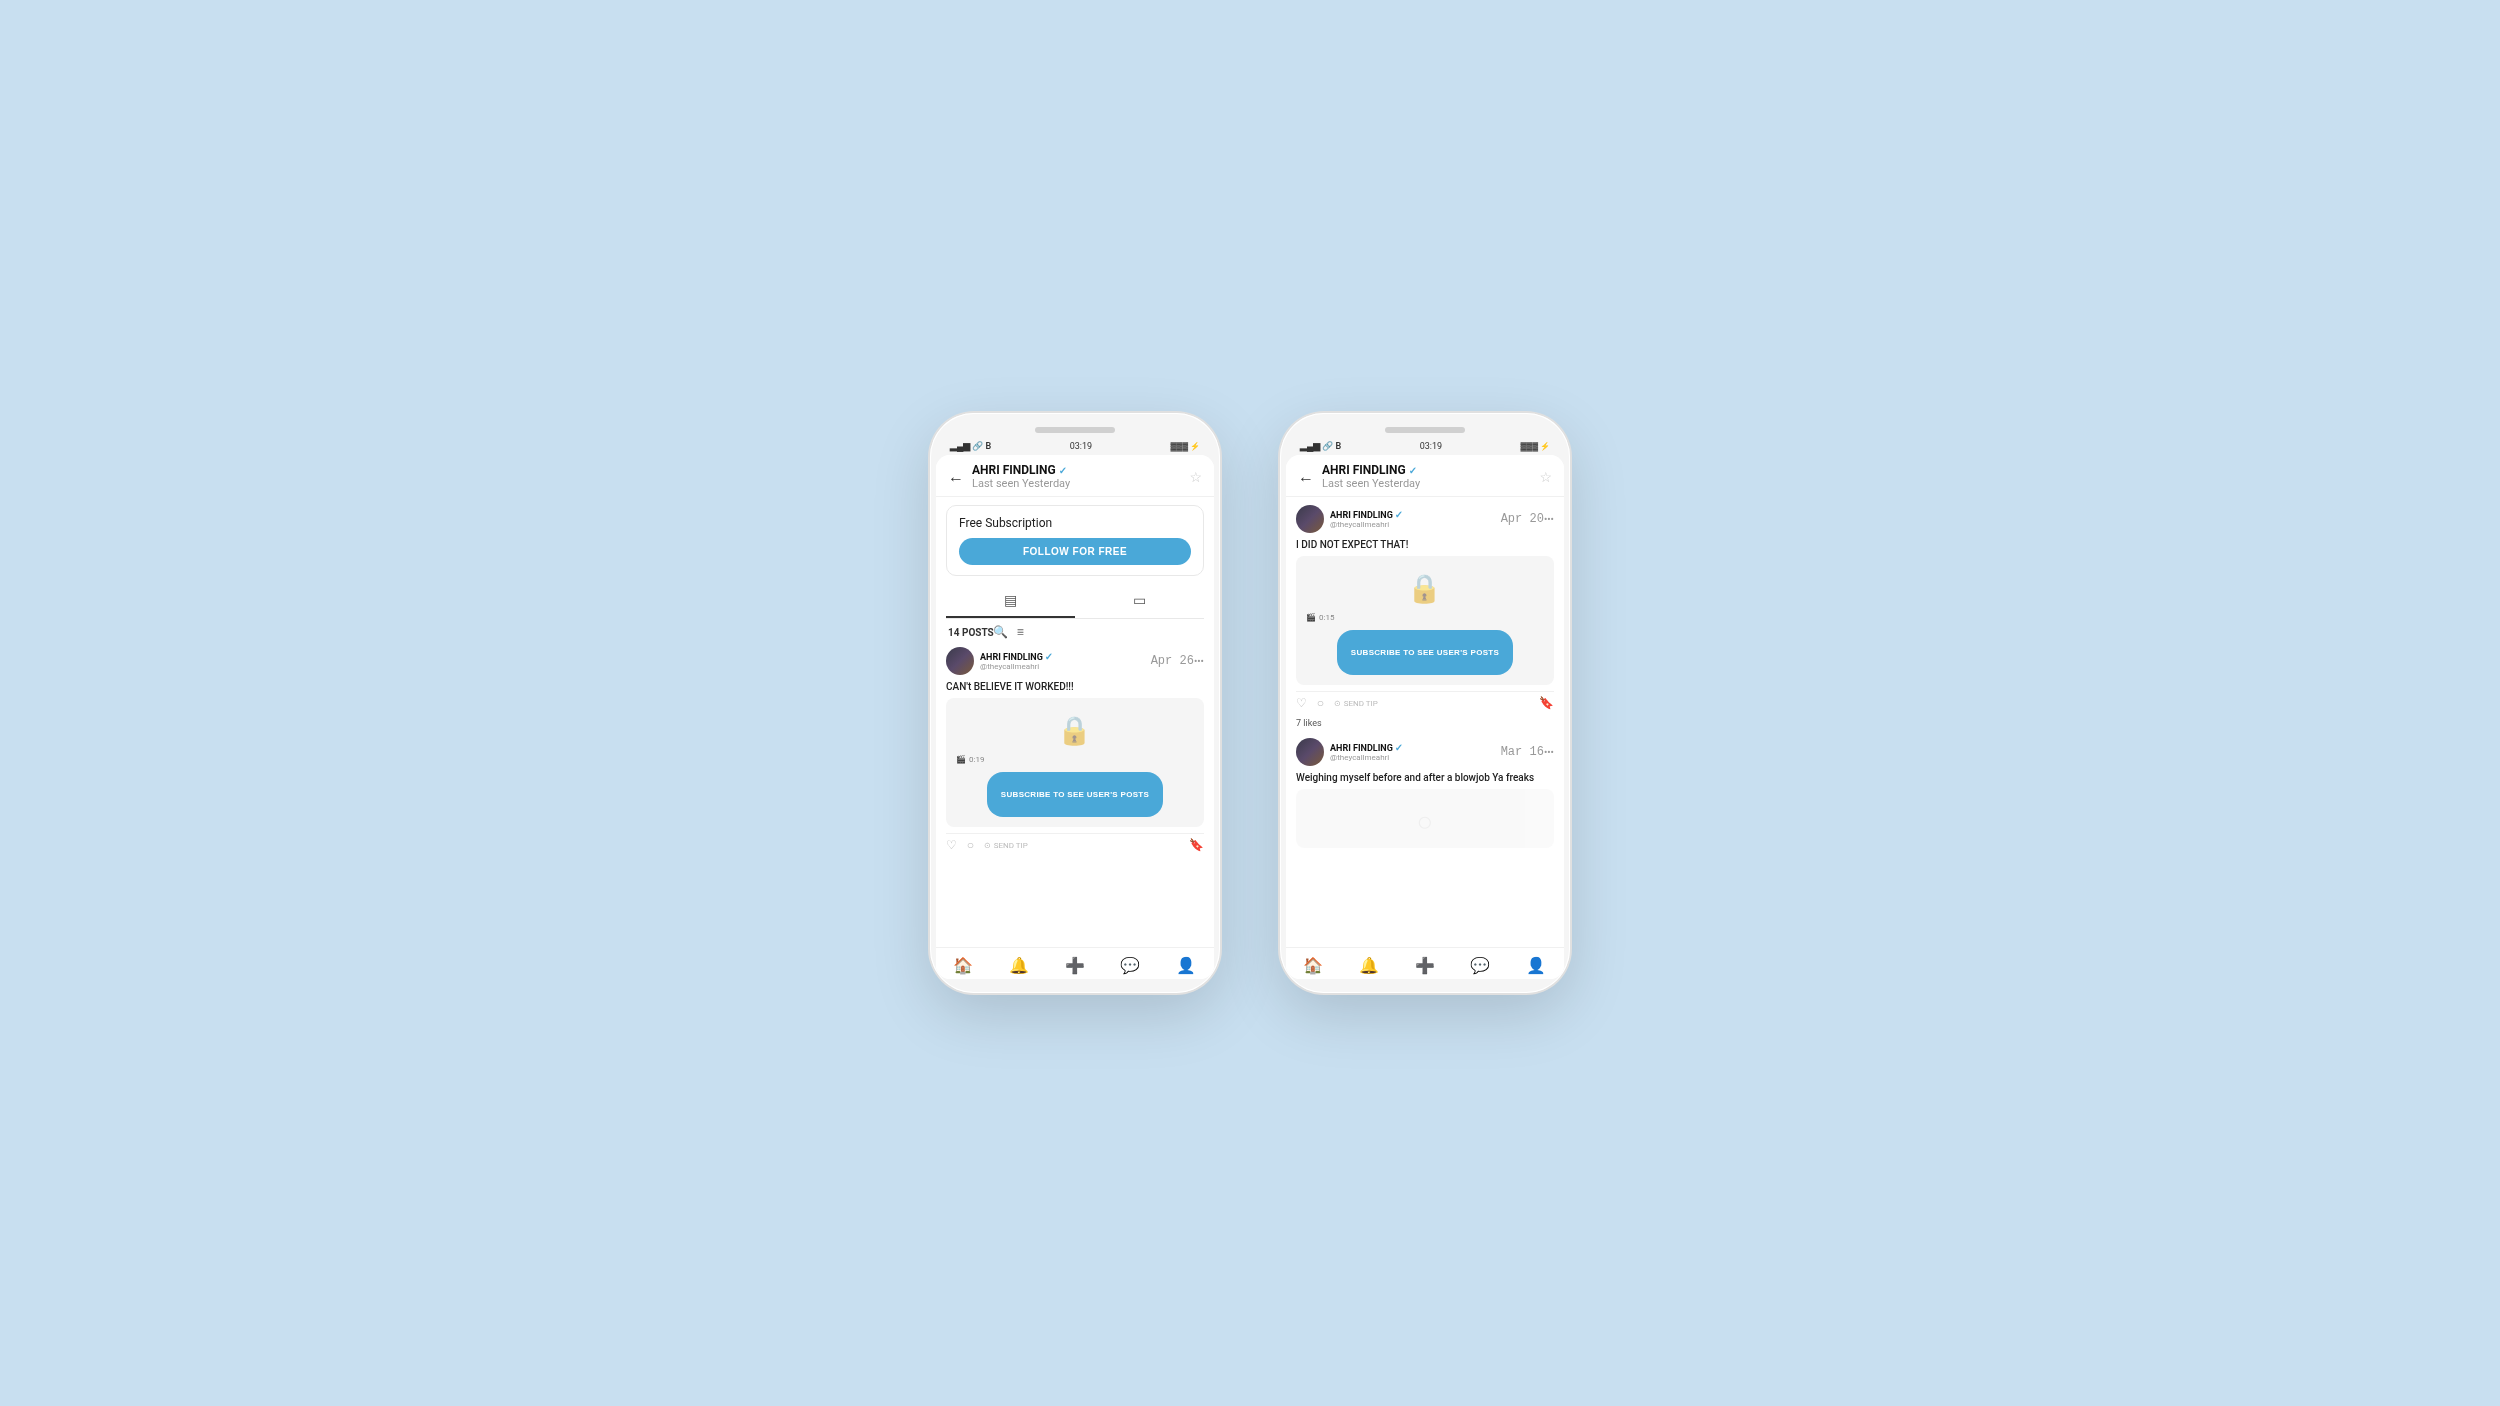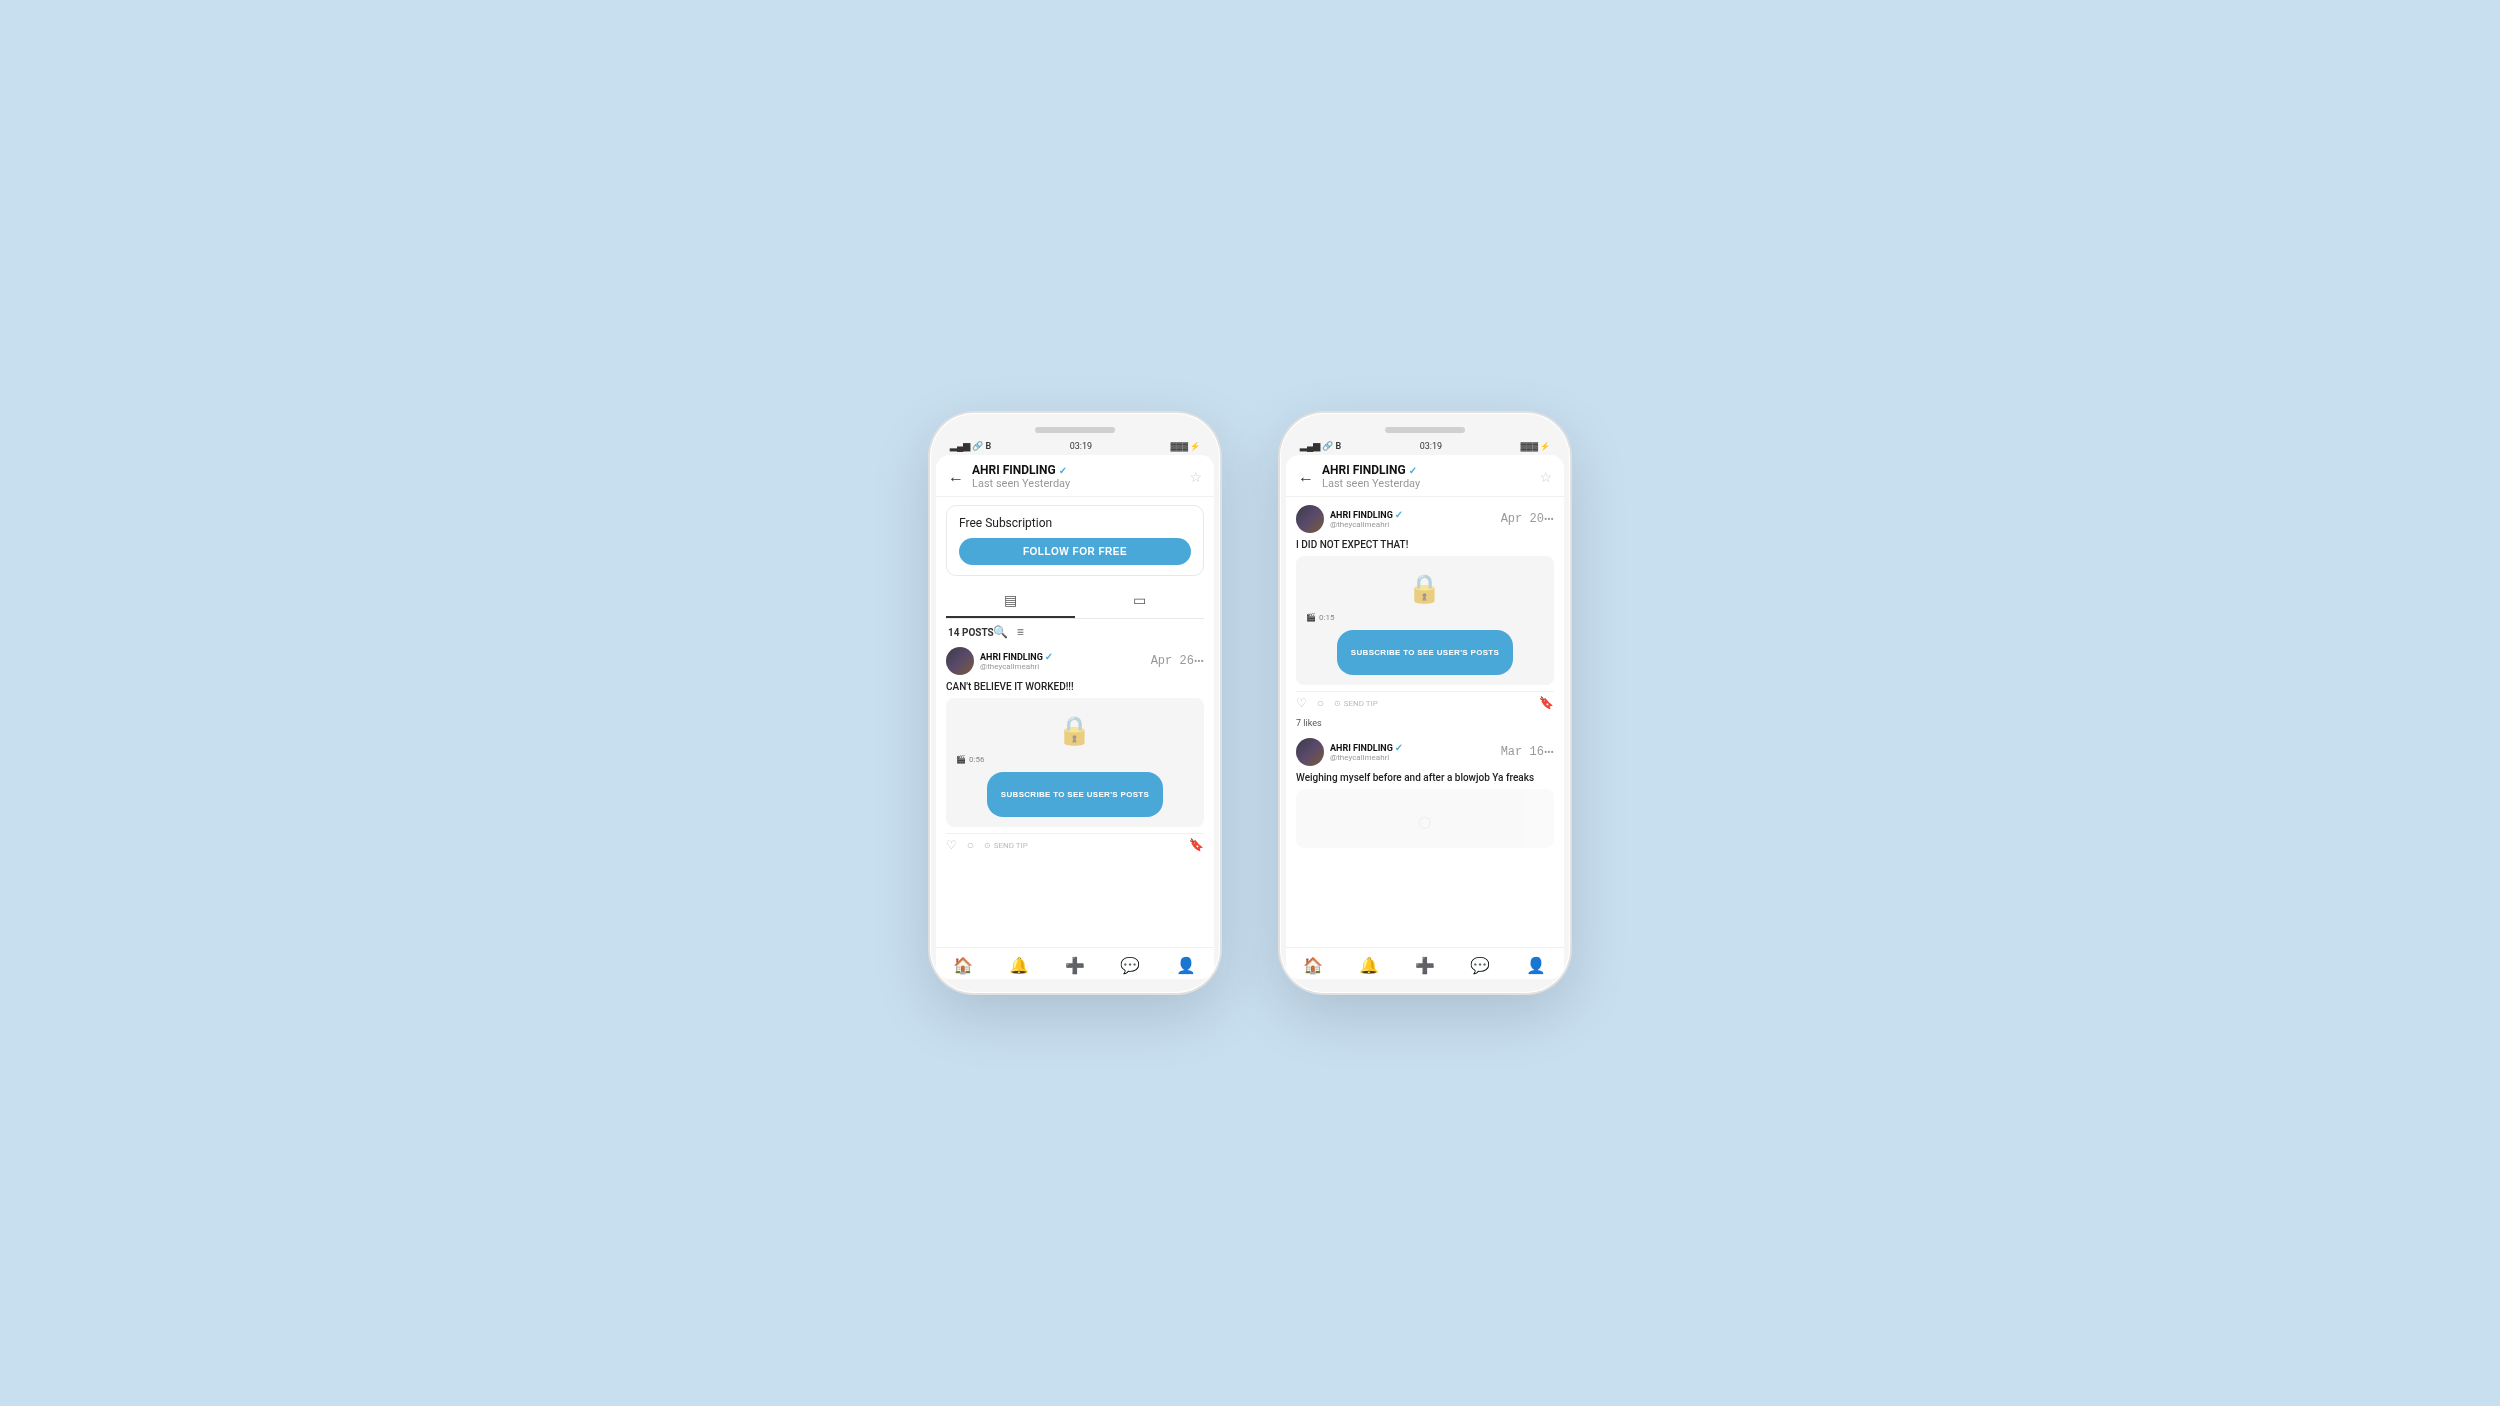--- a/index.html
+++ b/index.html
@@ -417,21 +417,21 @@
             <span class="more-btn">•••</span>
           </div>
           <div class="post-text">CAN't BELIEVE IT WORKED!!!</div>
 
           <div class="locked-content">
             <div class="lock-icon-area">
               <span class="lock-icon">🔒</span>
             </div>
             <div class="video-duration">
               <span>🎬</span>
-              <span>0:56</span>
+              <span>0:19</span>
             </div>
             <button class="subscribe-btn">SUBSCRIBE TO SEE USER'S POSTS</button>
           </div>
 
           <div class="post-actions">
             <span class="action-icon">♡</span>
             <span class="action-icon">○</span>
             <div class="send-tip">
               <span>⊙</span>
               <span>SEND TIP</span>

